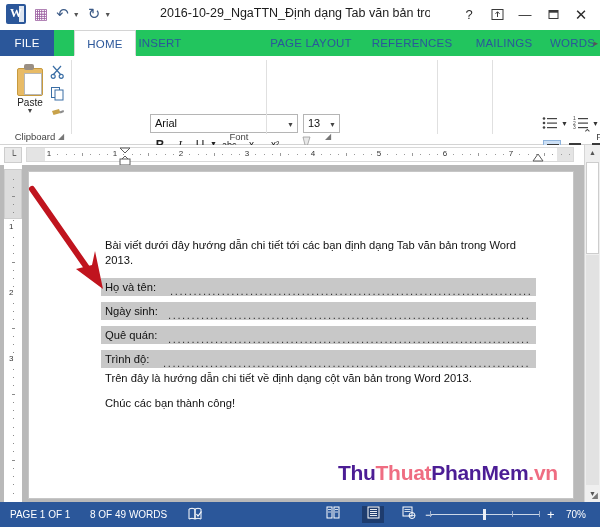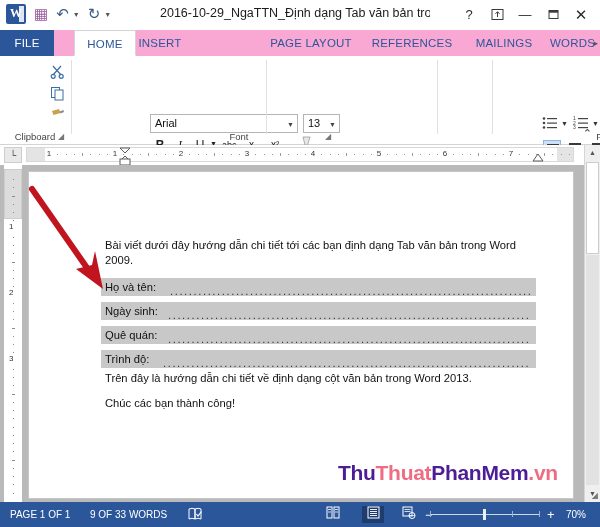--- a/index.html
+++ b/index.html
@@ -19,21 +19,21 @@
   .wordicon:before{content:"";position:absolute;right:2px;top:2px;width:5px;height:16px;background:#fff;opacity:.85;}
   .qbtn{color:#3b5a86;font-size:15px;line-height:20px;cursor:pointer;}
   .qbtn.save{color:#9b5fa0;font-size:15px;}
   .qcaret{font-size:7px;color:#555;margin-left:-4px;}
   .title{position:absolute;left:160px;top:6px;width:270px;font-size:12.5px;color:#1c1c1c;white-space:nowrap;overflow:hidden;}
   .wbtns{position:absolute;right:6px;top:4px;display:flex;align-items:center;gap:2px;}
   .wbtn{width:26px;height:21px;display:flex;align-items:center;justify-content:center;font-size:13px;color:#2b2b2b;cursor:pointer;}
   .wbtn.close{font-size:15px;}
 
   
-  .tabstrip{position:absolute;left:0;top:30px;width:600px;height:26px;background:#f9a8d4;border-bottom:1px solid #d4d4d4;}
+  .tabstrip{position:absolute;left:0;top:30px;width:600px;height:26px;background:#22c55e;border-bottom:1px solid #d4d4d4;}
   .tab{position:absolute;top:0;height:26px;line-height:26px;font-size:11.5px;color:#2b579a;letter-spacing:.2px;text-align:center;cursor:pointer;}
   .tab.file{background:#2b579a;color:#fff;left:0;width:54px;font-size:11.5px;}
   .tab.active{background:#fff;color:#2b579a;border:1px solid #d4d4d4;border-bottom:1px solid #fff;box-sizing:border-box;margin-left:9px;}
   .tabmore{position:absolute;right:2px;top:8px;font-size:9px;color:#555;}
 
   
   .ribbon{position:absolute;left:0;top:56px;width:600px;height:88px;background:#fff;border-bottom:1px solid #d4d4d4;}
   .grp{position:absolute;top:0;height:88px;}
   .grpsep{position:absolute;top:4px;width:1px;height:74px;background:#e0e0e0;}
   .grplab{position:absolute;bottom:2px;font-size:9.5px;color:#444;text-align:center;white-space:nowrap;}
@@ -146,20 +146,29 @@
     <div class="tab" style="left:266px;width:90px;">PAGE LAYOUT</div>
     <div class="tab" style="left:366px;width:92px;">REFERENCES</div>
     <div class="tab" style="left:466px;width:76px;">MAILINGS</div>
     <div class="tab" style="left:550px;width:40px;">WORDS</div>
     <div class="tabmore">▸</div>
   </div>
 
   <div class="ribbon">
 
     <div class="grp" style="left:0;width:70px;">
+      <div class="pastebtn">
+        <div class="clip-ico">
+          <div class="clip-body"></div>
+          <div class="clip-top"></div>
+          <div class="clip-page"></div>
+        </div>
+        <div class="pastetxt">Paste</div>
+        <div class="caretsm">▼</div>
+      </div>
       <div class="cbtn" style="left:50px;top:8px;">
         <svg width="15" height="15" viewBox="0 0 15 15">
           <path d="M3 2 L11 11 M11 2 L3 11" stroke="#3a6ea5" stroke-width="1.2" fill="none"></path>
           <circle cx="3.2" cy="12.3" r="2" fill="none" stroke="#3a6ea5" stroke-width="1.2"></circle>
           <circle cx="11.2" cy="12.3" r="2" fill="none" stroke="#3a6ea5" stroke-width="1.2"></circle>
         </svg>
       </div>
       <div class="cbtn" style="left:50px;top:30px;">
         <svg width="15" height="15" viewBox="0 0 15 15">
           <rect x="1.5" y="1.5" width="8" height="10" fill="#fff" stroke="#3a6ea5" stroke-width="1"></rect>
@@ -438,21 +447,21 @@
         </div>
     </div>
 
     <div class="page">
 
       <div class="selline" style="top:106px;"></div>
       <div class="selline" style="top:130px;"></div>
       <div class="selline" style="top:154px;"></div>
       <div class="selline" style="top:178px;"></div>
 
-      <div class="ptext" style="left:76px;top:66px;width:420px;">Bài viết dưới đây hướng dẫn chi tiết tới các bạn định dạng Tab văn bản trong Word 2009.</div>
+      <div class="ptext" style="left:76px;top:66px;width:420px;">Bài viết dưới đây hướng dẫn chi tiết tới các bạn định dạng Tab văn bản trong Word 2013.</div>
 
       <div class="linelabel" style="top:109px;">Họ và tên:</div>
       <div class="leader" style="left:141px;top:113px;width:360px;">.................................................................................................................</div>
 
       <div class="linelabel" style="top:133px;">Ngày sinh:</div>
       <div class="leader" style="left:139px;top:137px;width:362px;">.................................................................................................................</div>
 
       <div class="linelabel" style="top:157px;">Quê quán:</div>
       <div class="leader" style="left:139px;top:161px;width:362px;">.................................................................................................................</div>
 
@@ -476,21 +485,21 @@
   <div class="vscroll">
     <div class="sarrow" style="top:0;">▲</div>
     <div class="sthumb"></div>
     <div class="strack"></div>
     <div class="sarrow" style="bottom:0;">▼</div>
   </div>
   <div class="resizegrip" style="bottom:27px;">◢</div>
 
   <div class="status">
     <div class="st" style="left:10px;">PAGE 1 OF 1</div>
-    <div class="st" style="left:90px;">9 OF 33 WORDS</div>
+    <div class="st" style="left:90px;">8 OF 49 WORDS</div>
     <div class="st" style="left:188px;top:5px;">
       <svg width="15" height="14" viewBox="0 0 15 14">
         <path d="M1 2 Q4 0.5 7 2 L7 12 Q4 10.5 1 12 Z" fill="none" stroke="#fff" stroke-width="1"></path>
         <path d="M7 2 Q10 0.5 13 2 L13 12 Q10 10.5 7 12 Z" fill="none" stroke="#fff" stroke-width="1"></path>
         <path d="M8.5 7 L10 9 L13.5 4.5" stroke="#fff" stroke-width="1.2" fill="none"></path>
       </svg>
     </div>
     <div class="viewbtn" style="left:322px;">
       <svg width="14" height="13" viewBox="0 0 14 13">
         <rect x="1" y="1" width="5" height="11" fill="none" stroke="#fff" stroke-width="1"></rect>

